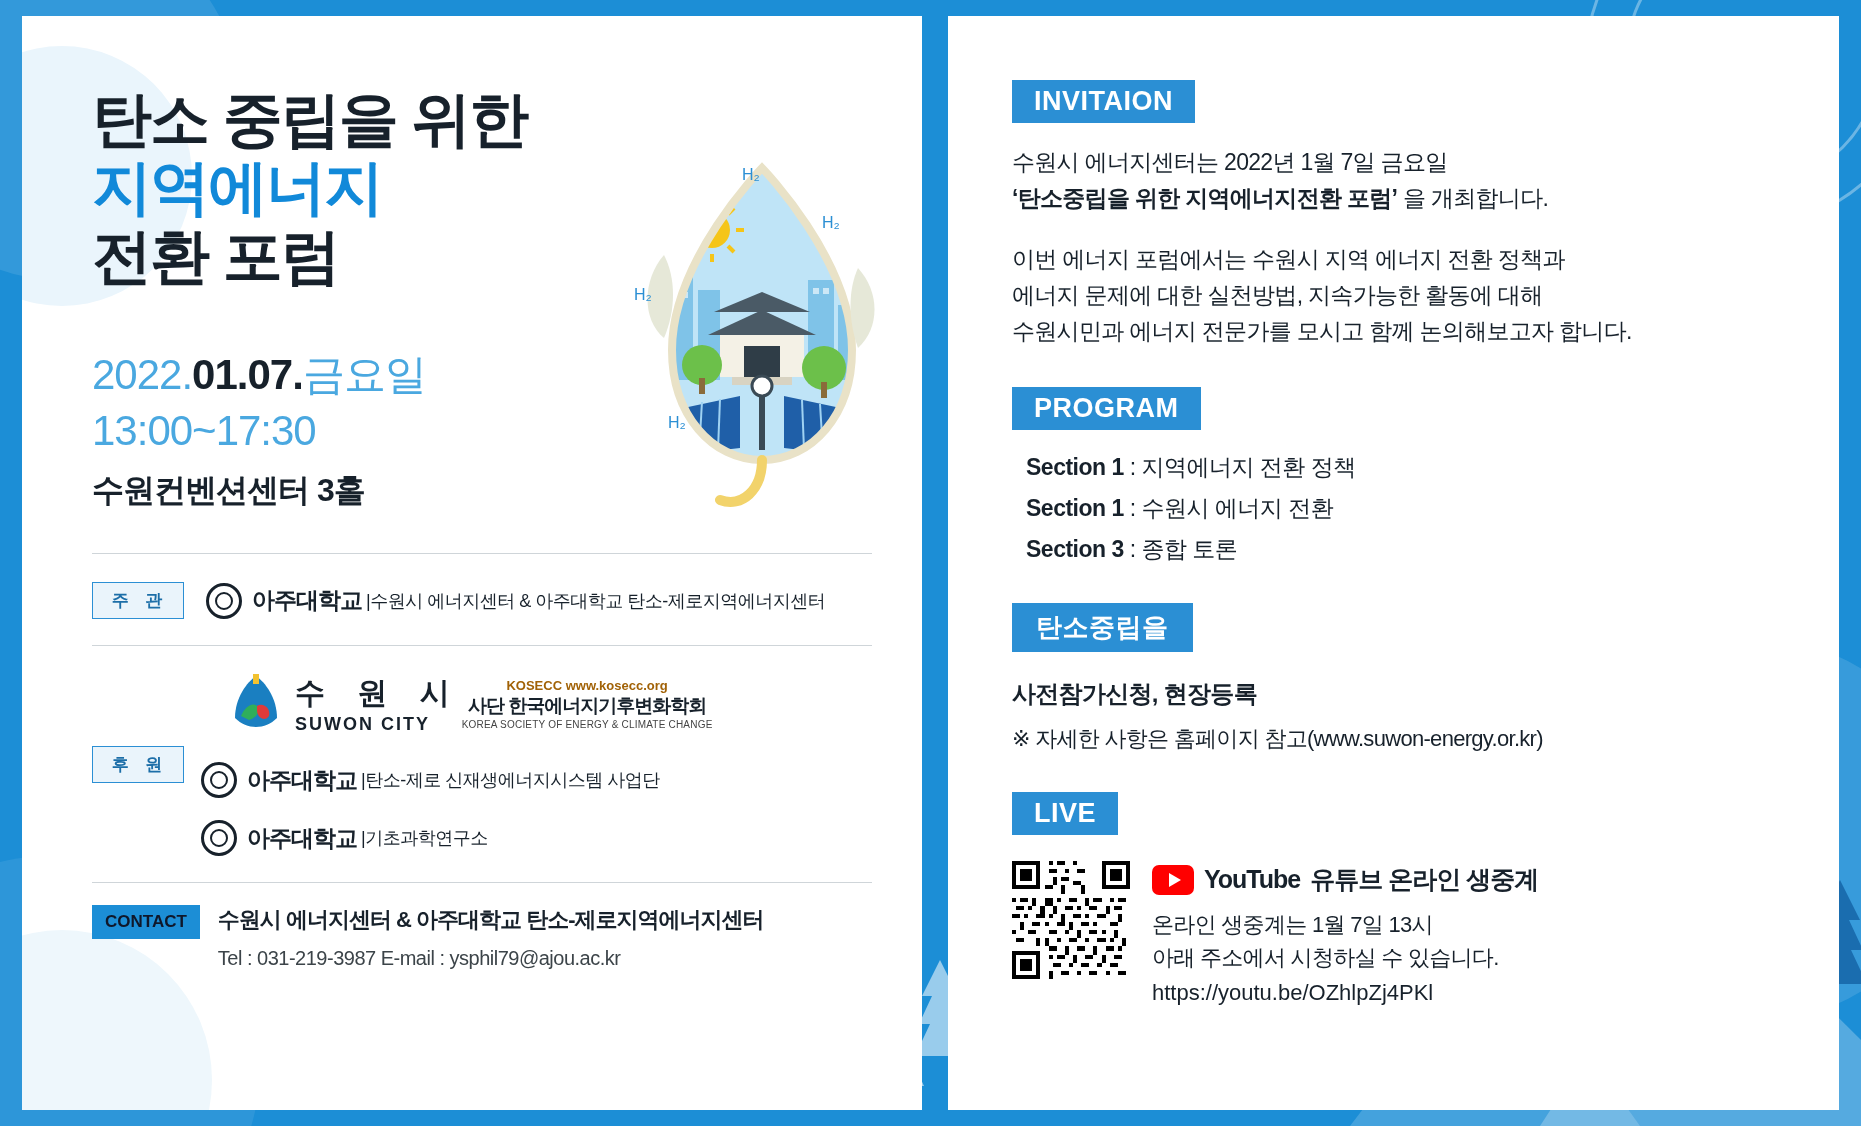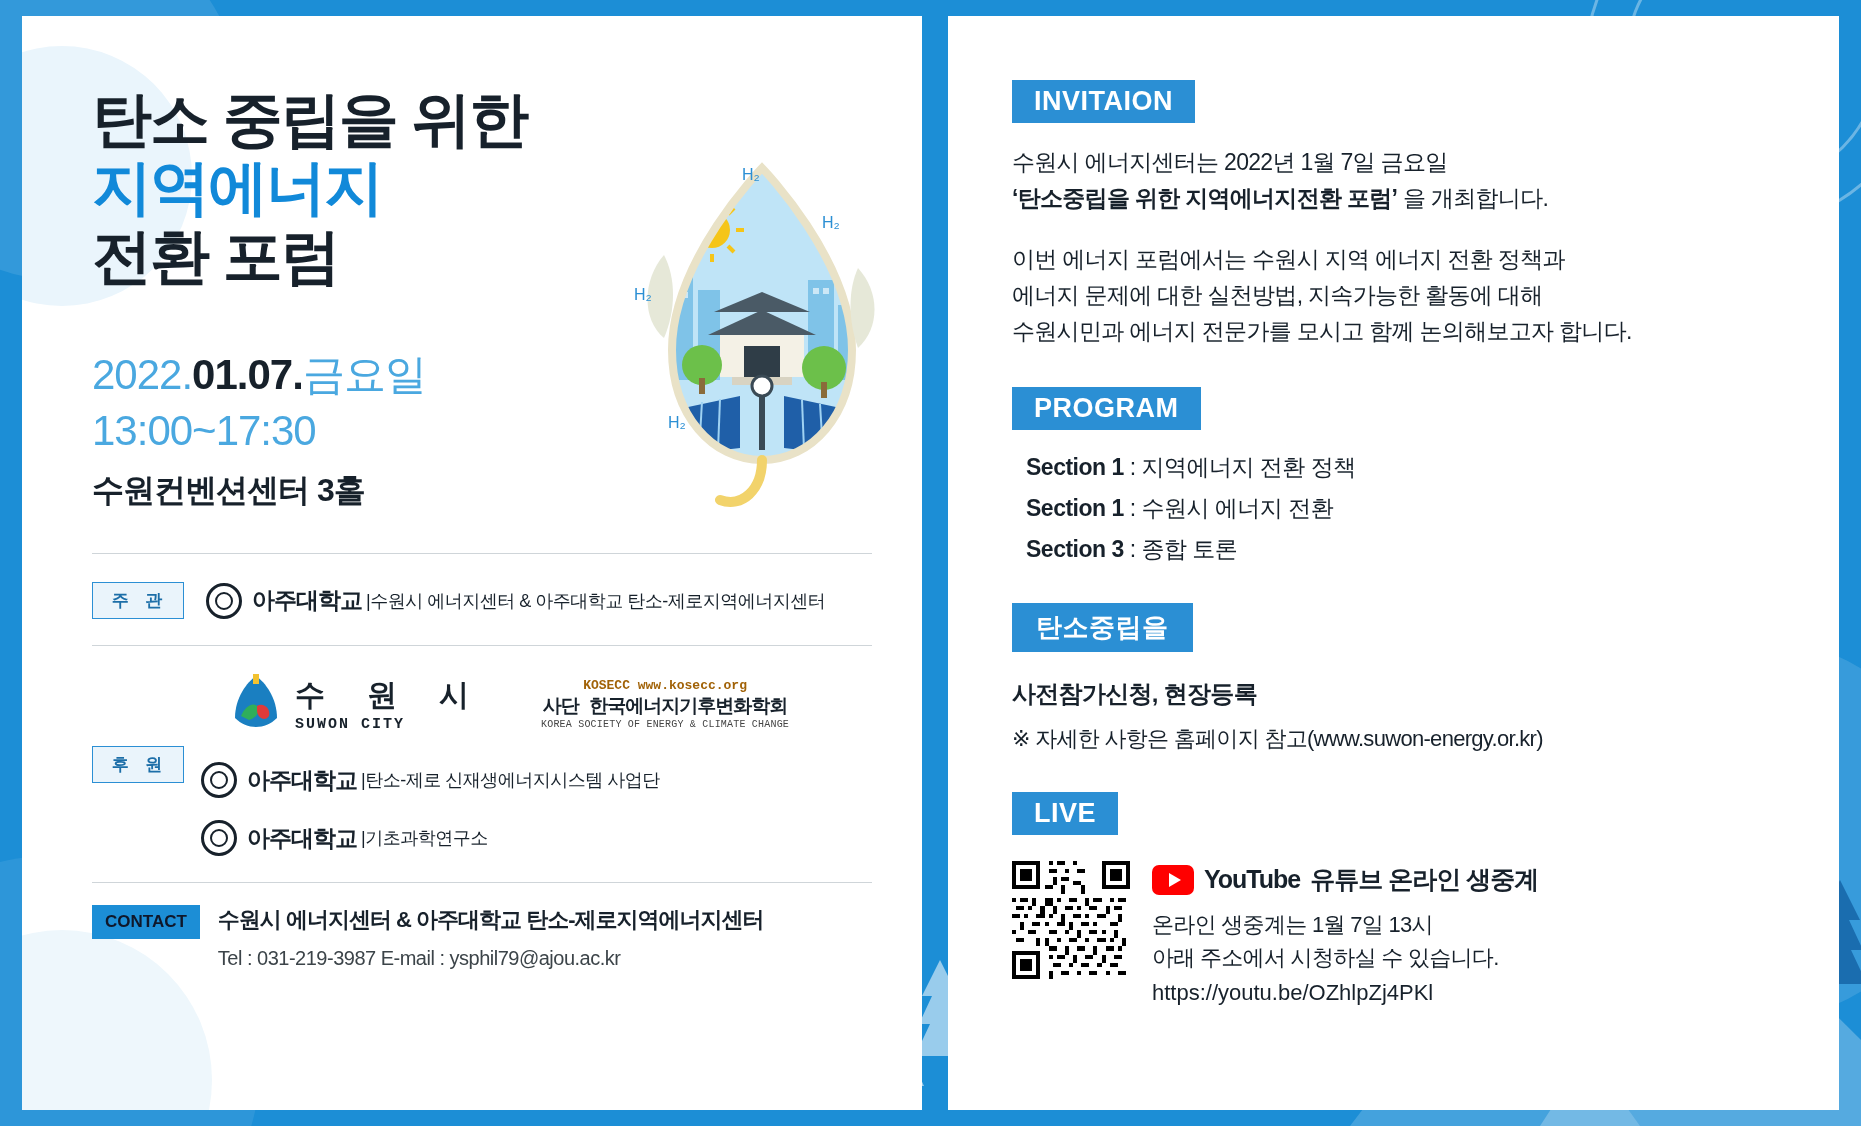--- a/index.html
+++ b/index.html
@@ -52,25 +52,25 @@
     display:inline-flex;align-items:center;justify-content:center;margin-right:6px;flex:0 0 auto;
   }
   .seal:before{content:"";width:14px;height:14px;border-radius:50%;border:2px solid #17212b;display:block;}
   .ajou{font-size:23px;font-weight:bold;color:#17212b;letter-spacing:-1px;}
   .orgtext{font-size:18px;color:#17212b;letter-spacing:-.5px;}
   .orgline{display:flex;align-items:center;gap:4px;}
 
   .sponsor-wrap{display:flex;margin-top:26px;}
   .sponsor-tagcol{width:95px;display:flex;align-items:center;}
   .sponsor-col{flex:1;}
-  .logos-row{display:flex;align-items:center;gap:60px;margin-left:40px;font-family:Liberation Mono, monospace;}
+  .logos-row{display:flex;align-items:center;margin-left:40px;}
   .suwon-logo{display:flex;align-items:center;gap:10px;}
   .suwon-mark{width:58px;height:64px;position:relative;}
   .suwon-text .k{font-size:30px;font-weight:bold;letter-spacing:12px;color:#17212b;}
-  .suwon-text .e{font-size:15px;font-weight:bold;letter-spacing:2px;color:#17212b;}
+  .suwon-text .e{font-size:18px;font-weight:bold;letter-spacing:2px;color:#17212b;}
   .kosecc{text-align:center;}
   .kosecc .badge{font-size:13px;color:#a16207;font-weight:bold;}
   .kosecc .kname{font-size:19px;font-weight:bold;color:#17212b;letter-spacing:-1px;}
   .kosecc .ename{font-size:10px;color:#444;letter-spacing:.2px;}
 
   .contact-block{margin-top:22px;display:flex;align-items:flex-start;gap:18px;}
   .contact-main{font-size:22px;font-weight:bold;color:#17212b;letter-spacing:-1px;}
   .contact-sub{font-size:20px;color:#3c4449;margin-top:12px;letter-spacing:-.5px;}
 
   

